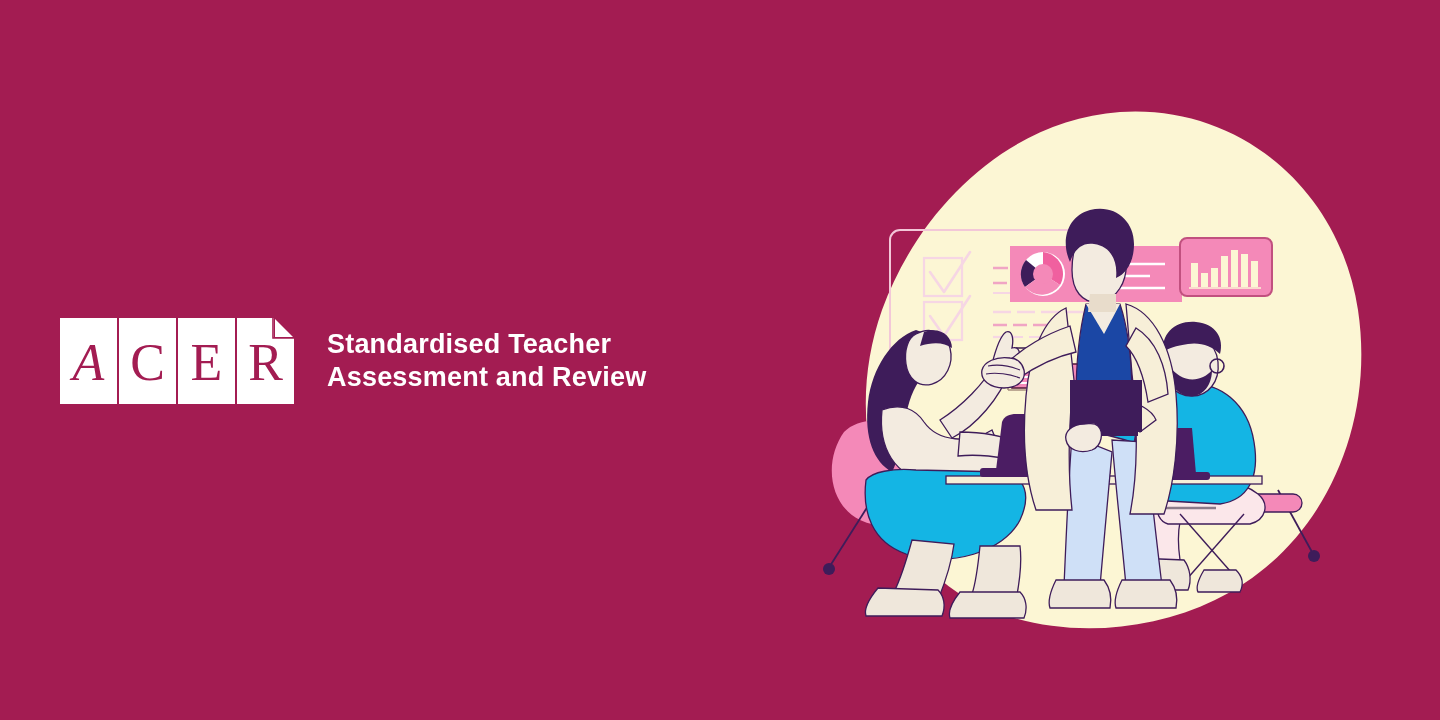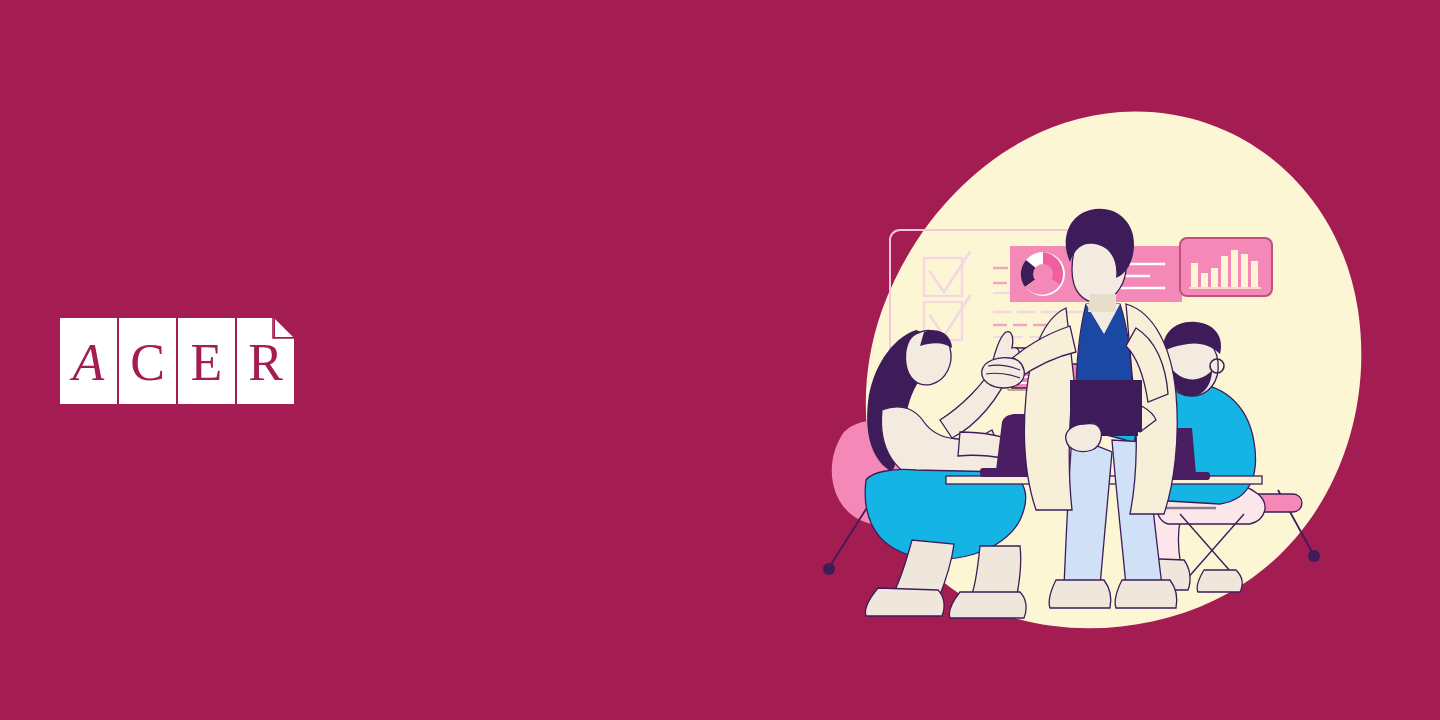--- a/index.html
+++ b/index.html
@@ -125,20 +125,22 @@
         <span class="logo-letter">E</span>
       </div>
       <div class="logo-tile is-folded">
         <span class="logo-letter">R</span>
         <svg class="fold-line" viewBox="0 0 30 30">
           <path d="M8 1 L8 21 L29 21" fill="none" stroke="#A31C52" stroke-width="1.6"></path>
         </svg>
       </div>
     </div>
 
+    <div id="tagline">Standardised Teacher
+Assessment and Review</div>
   </div>
 
   <div id="illustration">
     <svg viewBox="0 0 560 560" xmlns="http://www.w3.org/2000/svg">
       <defs>
         <clipPath id="blobClip">
           <path d="M300 32 C 420 24, 520 110, 538 230 C 556 350, 500 470, 395 520
                    C 300 566, 175 556, 110 490 C 45 424, 30 320, 62 230
                    C 100 126, 190 40, 300 32 Z"></path>
         </clipPath>

